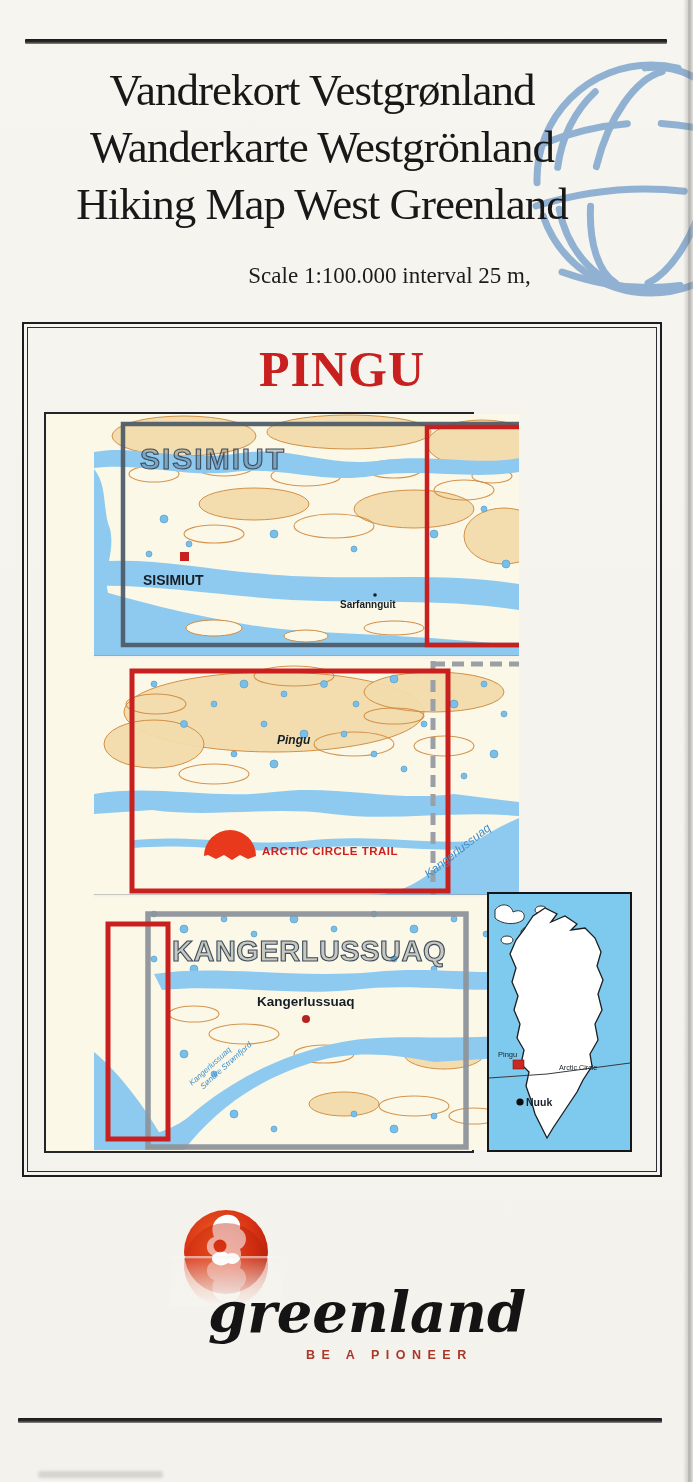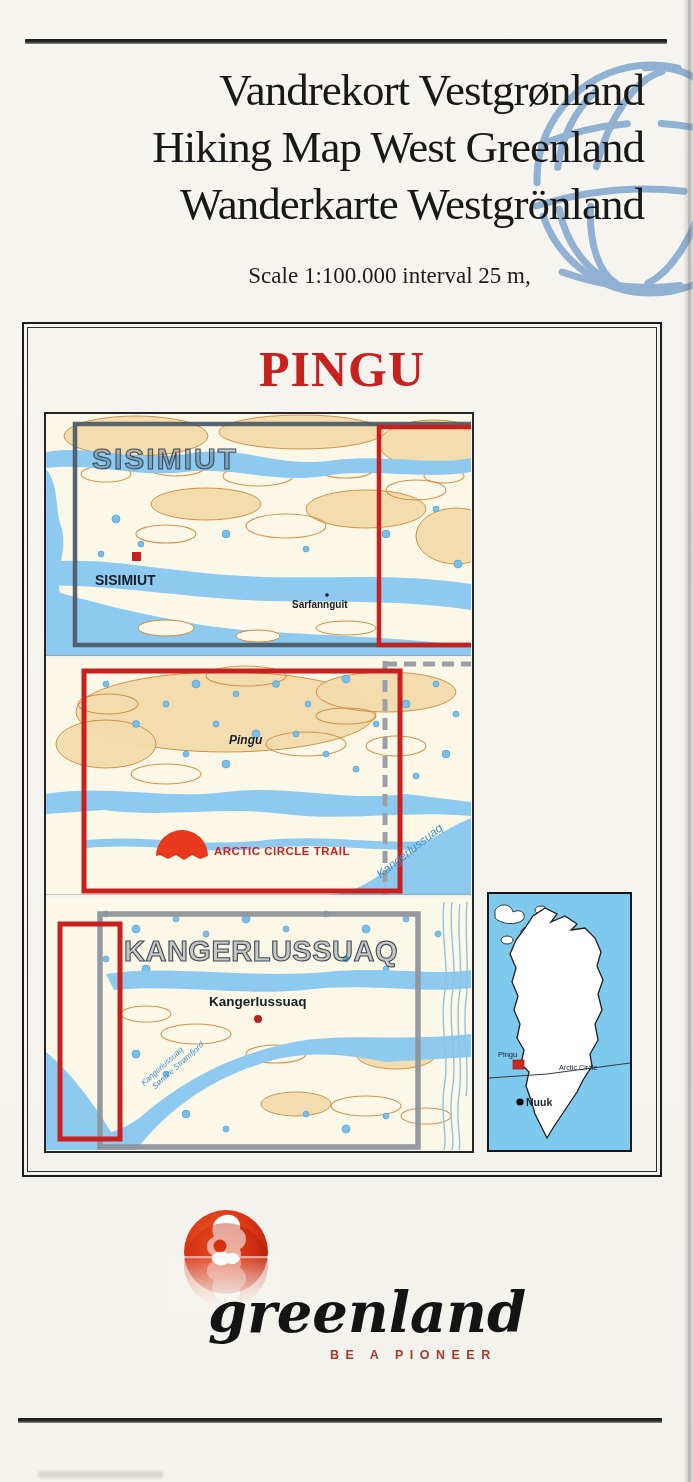--- a/index.html
+++ b/index.html
@@ -5,49 +5,49 @@
   html,body{margin:0;padding:0;}
   body{
     width:693px;height:1482px;position:relative;overflow:hidden;
     background:linear-gradient(180deg,#f7f5f0 0%,#f5f3ee 40%,#f4f2ec 100%);
     font-family:"Liberation Sans",sans-serif;
   }
   .abs{position:absolute;}
   
   .rule{height:5px;background:linear-gradient(180deg,#181818 0%,#2a2a2a 55%,#8d8d8d 100%);border-radius:1px;}
   
-  .masthead{top:62px;left:0;width:644px;text-align:right;color:#181818;
+  .masthead{top:62px;left:0;width:644px;text-align:center;color:#181818;
     font-family:"Liberation Serif",serif;font-size:45px;line-height:57px;letter-spacing:-1px;}
   .scale-note{top:263px;left:0;width:693px;text-align:center;color:#1c1c1c;
     font-family:"Liberation Serif",serif;font-size:23px;margin-left:43px;}
   
   .cover-box{left:22px;top:322px;width:640px;height:855px;border:2.5px solid #1b1d21;box-sizing:border-box;background:transparent;}
   .cover-box-inner{position:absolute;left:3px;top:3px;right:3px;bottom:3px;border:1.5px solid #2b2e34;pointer-events:none;}
   .pingu-title{left:22px;top:340px;width:640px;text-align:center;color:#c8201f;
     font-family:"Liberation Serif",serif;font-weight:bold;font-size:50px;letter-spacing:1px;}
   
-  .map-panel{left:44px;top:412px;width:430px;height:741px;border:2.5px solid #22262c;box-sizing:border-box;background:#fcf8e8;}
+  .map-panel{left:44px;top:412px;width:430px;height:741px;border:2.5px solid #22262c;box-sizing:border-box;background:#fcf8e8;padding-left:48px;}
   .inset-box{left:487px;top:892px;width:145px;height:260px;border:2px solid #15161a;box-sizing:border-box;background:#7ec9ee;}
   
   .sheetname{font-family:"Liberation Sans",sans-serif;font-weight:bold;letter-spacing:2px;
     fill:rgba(62,76,92,0.28);stroke:#3e4c5c;stroke-width:1.1px;}
   .town{font-family:"Liberation Sans",sans-serif;font-weight:bold;fill:#161e28;}
   .trailtxt{font-family:"Liberation Sans",sans-serif;font-weight:bold;fill:#d01f1f;letter-spacing:.5px;}
   .bluelbl{font-family:"Liberation Sans",sans-serif;font-style:italic;fill:#3f8fcb;}
   .insetlbl{font-family:"Liberation Sans",sans-serif;fill:#16202c;}
   .ct{fill:none;stroke:#cf8a3e;stroke-width:1.1;opacity:.9;}
   .tan{fill:#f3dcab;stroke:#cf8a3e;stroke-width:1;opacity:.95;}
   .wt{fill:#8ecaef;}
   .lk{fill:#79bfe8;stroke:#4e99cc;stroke-width:.6;}
   .gl{fill:none;stroke:#8fc3e2;stroke-width:1.4;}
   .isl{fill:#fcf8e8;stroke:#cf8a3e;stroke-width:1;}
   
   .brand{left:172px;top:1279px;width:316px;text-align:center;color:#141414;
     font-family:"DejaVu Serif",serif;font-style:italic;font-weight:bold;font-size:56px;margin-left:36px;}
-  .tagline{left:306px;top:1348px;color:#a8392a;font-weight:bold;font-size:12.5px;letter-spacing:6.5px;margin-left:24px;}
+  .tagline{left:306px;top:1348px;color:#a8392a;font-weight:bold;font-size:12.5px;letter-spacing:6.5px;}
   .fold{left:683px;top:0;width:10px;height:1482px;background:linear-gradient(90deg,rgba(0,0,0,0) 0%,rgba(120,120,120,.25) 45%,rgba(90,90,90,.45) 60%,rgba(200,198,194,.4) 100%);}
   .smudge{left:38px;top:1471px;width:125px;height:7px;background:rgba(110,110,110,.22);filter:blur(1.5px);border-radius:3px;}
 </style>
 </head>
 <body>
 
 <div class="abs rule" style="left:25px;top:39px;width:642px;"></div>
 
 <svg class="abs" style="left:518px;top:48px;" width="175" height="262" viewBox="0 0 175 262">
   <g stroke="#7ba3cc" stroke-width="7" fill="none" opacity=".82" stroke-linecap="round">
@@ -55,22 +55,22 @@
     <ellipse cx="133" cy="131" rx="56" ry="111" transform="rotate(14 133 131)" stroke-dasharray="110 34 84 40 120 44"></ellipse>
     <ellipse cx="133" cy="131" rx="94" ry="112" transform="rotate(7 133 131)" stroke-dasharray="86 56 140 42"></ellipse>
     <path d="M24,96 Q133,52 242,100" stroke-dasharray="88 34 120"></path>
     <path d="M18,158 Q133,122 248,162" stroke-dasharray="150 40 110"></path>
     <path d="M44,224 Q138,258 232,218" stroke-dasharray="120 30 90"></path>
   </g>
 </svg>
 
 <div class="abs masthead">
   <div>Vandrekort Vestgrønland</div>
+  <div>Wanderkarte Westgrönland</div>
   <div>Hiking Map West Greenland</div>
-  <div>Wanderkarte Westgrönland</div>
 </div>
 <div class="abs scale-note">Scale 1:100.000 interval 25 m,</div>
 
 <div class="abs cover-box">
   <div class="cover-box-inner"></div>
 </div>
 <div class="abs pingu-title">PINGU</div>
 
 <div class="abs map-panel">
 <svg width="425" height="736" viewBox="0 0 425 736">

